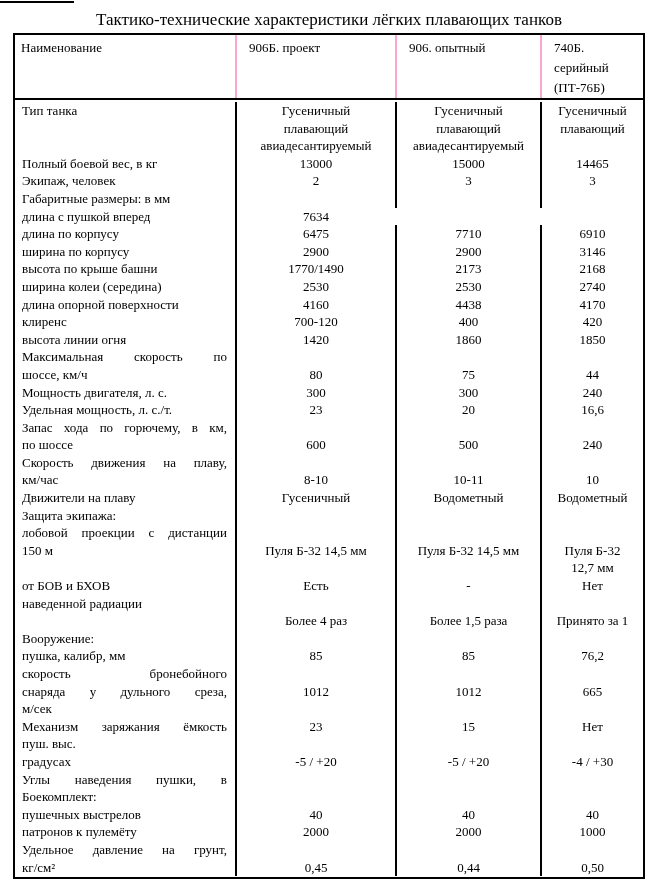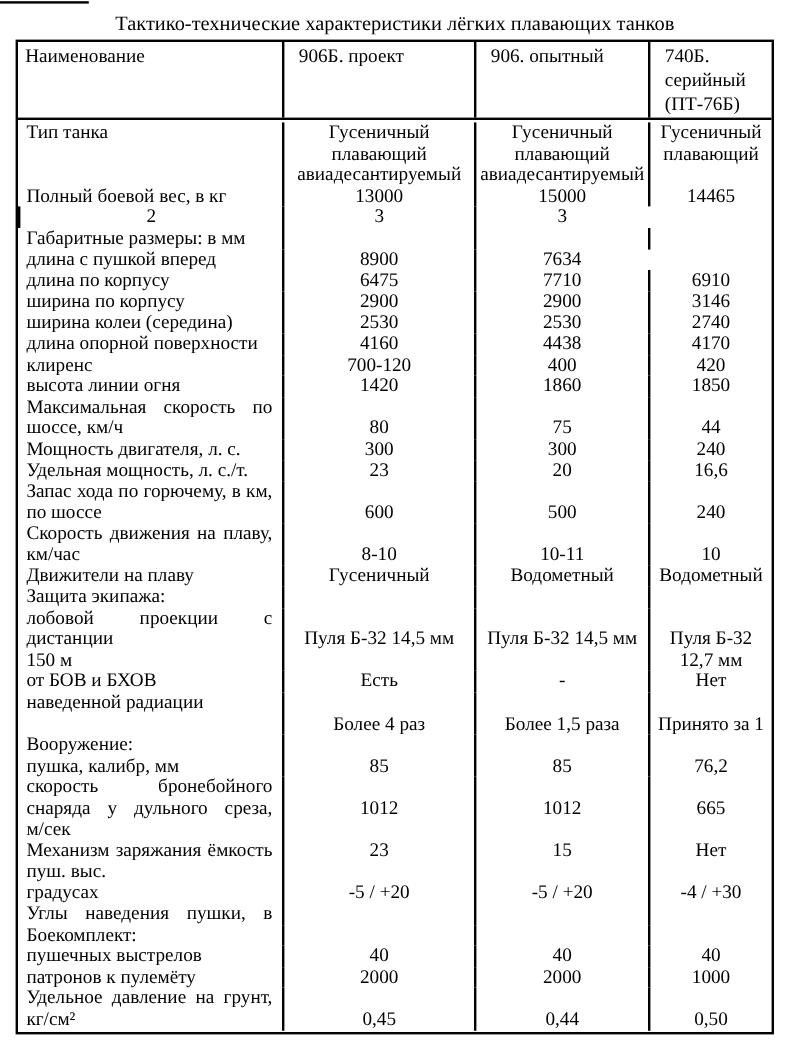--- a/index.html
+++ b/index.html
@@ -7,35 +7,35 @@
     position:relative;width:659px;height:883px;background:#ffffff;
     font-family:"Liberation Serif", serif;color:#000;overflow:hidden;
   }
   .edge-line{position:absolute;left:0;top:1px;width:74px;height:2px;background:#000;}
   .doc-title{
     position:absolute;top:9px;left:13px;width:632px;text-align:center;
     font-size:17px;line-height:22px;white-space:nowrap;
   }
   .spec-table{
     position:absolute;left:13px;top:33px;width:632px;
-    border:2px solid #000;box-sizing:border-box;font-size:16px;
+    border:2px solid #000;box-sizing:border-box;font-size:13px;
   }
   .t-head{
     display:grid;grid-template-columns:220px 160px 145px 103px;
     border-bottom:2px solid #000;height:65px;box-sizing:border-box;
   }
   .h-cell{
     padding:3px 5px 0 6px;line-height:20px;white-space:pre-line;
     box-sizing:border-box;
   }
   .t-body{padding-top:2px;padding-bottom:1px;}
   .t-row{display:grid;grid-template-columns:220px 160px 145px 103px;}
   .cell{box-sizing:border-box;}
   .c2,.c3,.c4{border-left:2px solid #000;}
-  .t-head .c2,.t-head .c3,.t-head .c4{border-left:2px solid #000000;padding-left:12px;}
+  .t-head .c2,.t-head .c3,.t-head .c4{border-left:2px solid #f9a8d4;padding-left:12px;}
   .label-cell{padding:0 8px 0 7px;line-height:17.6px;}
   .lline{min-height:17.6px;}
   .lline.just{text-align:justify;text-align-last:justify;}
   .value-cell{text-align:center;line-height:17.6px;}
   .value-cell div{min-height:17.6px;}
 </style>
 </head>
 <body>
 
 <div class="page">
@@ -80,20 +80,23 @@
             <div>13000</div>
           </div>
           <div class="cell value-cell c3" style="padding-top: 0px;">
             <div>15000</div>
           </div>
           <div class="cell value-cell c4" style="padding-top: 0px;">
             <div>14465</div>
           </div>
         </div>
         <div class="t-row">
+          <div class="cell label-cell c1">
+            <div class="lline">Экипаж, человек</div>
+          </div>
           <div class="cell value-cell c2" style="padding-top: 0px;">
             <div>2</div>
           </div>
           <div class="cell value-cell c3" style="padding-top: 0px;">
             <div>3</div>
           </div>
           <div class="cell value-cell c4" style="padding-top: 0px;">
             <div>3</div>
           </div>
         </div>
@@ -102,23 +105,20 @@
             <div class="lline">Габаритные размеры: в мм</div>
           </div>
           <div class="cell value-cell c2" style="padding-top: 0px;"></div>
           <div class="cell value-cell c3" style="padding-top: 0px;"></div>
           <div class="cell value-cell c4" style="padding-top: 0px;"></div>
         </div>
         <div class="t-row">
           <div class="cell label-cell c1">
             <div class="lline">длина с пушкой вперед</div>
           </div>
-          <div class="cell value-cell c2" style="padding-top: 0px;">
-            <div>8900</div>
-          </div>
           <div class="cell value-cell c4" style="padding-top: 0px;">
             <div>7634</div>
           </div>
         </div>
         <div class="t-row">
           <div class="cell label-cell c1">
             <div class="lline">длина по корпусу</div>
           </div>
           <div class="cell value-cell c2" style="padding-top: 0px;">
             <div>6475</div>
@@ -135,20 +135,34 @@
             <div class="lline">ширина по корпусу</div>
           </div>
           <div class="cell value-cell c2" style="padding-top: 0px;">
             <div>2900</div>
           </div>
           <div class="cell value-cell c3" style="padding-top: 0px;">
             <div>2900</div>
           </div>
           <div class="cell value-cell c4" style="padding-top: 0px;">
             <div>3146</div>
+          </div>
+        </div>
+        <div class="t-row">
+          <div class="cell label-cell c1">
+            <div class="lline">высота по крыше башни</div>
+          </div>
+          <div class="cell value-cell c2" style="padding-top: 0px;">
+            <div>1770/1490</div>
+          </div>
+          <div class="cell value-cell c3" style="padding-top: 0px;">
+            <div>2173</div>
+          </div>
+          <div class="cell value-cell c4" style="padding-top: 0px;">
+            <div>2168</div>
           </div>
         </div>
         <div class="t-row">
           <div class="cell label-cell c1">
             <div class="lline">ширина колеи (середина)</div>
           </div>
           <div class="cell value-cell c2" style="padding-top: 0px;">
             <div>2530</div>
           </div>
           <div class="cell value-cell c3" style="padding-top: 0px;">

